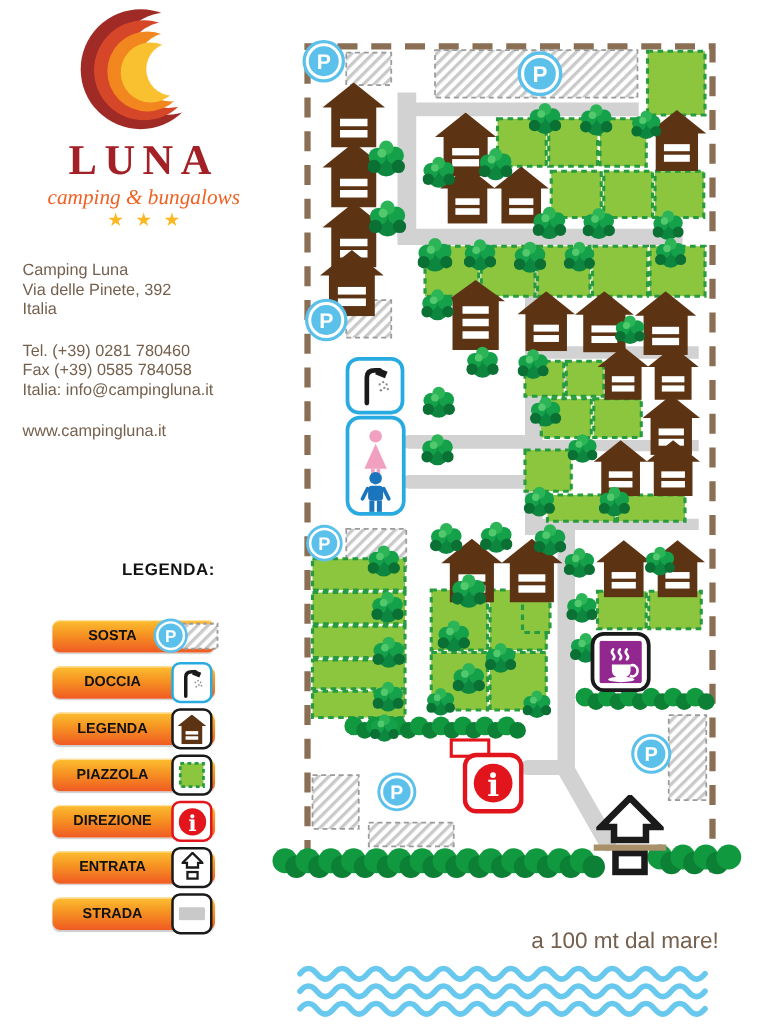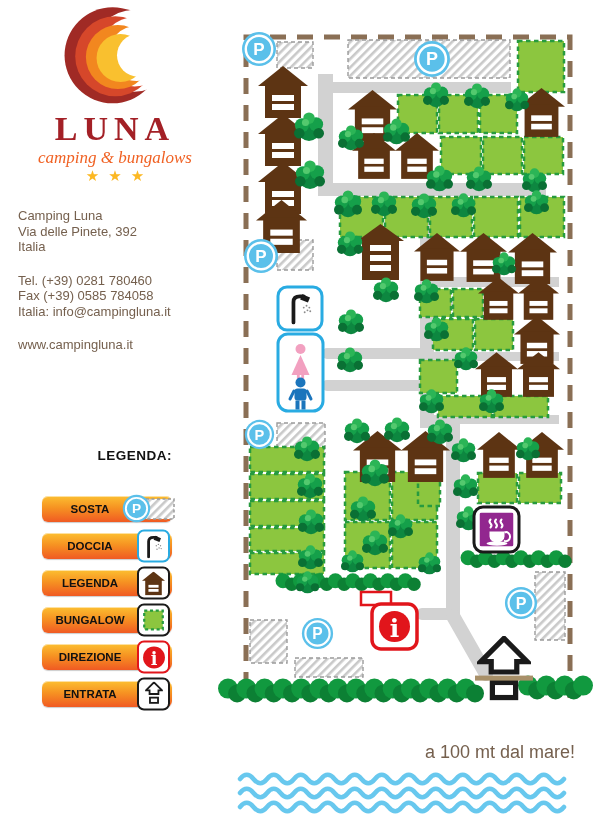--- a/index.html
+++ b/index.html
@@ -399,21 +399,21 @@
   </div>
   <div class="bar">
     <span class="bar-label">LEGENDA</span>
     <span class="icon-box">
       <svg viewBox="0 0 50 52" width="23" height="24">
           <use href="#sym-house" width="50" height="52"></use>
         </svg>
     </span>
   </div>
   <div class="bar">
-    <span class="bar-label">BUNGALOW</span>
+    <span class="bar-label">PIAZZOLA</span>
     <span class="icon-box">
       <svg viewBox="0 0 26 26" width="23" height="23">
         <rect x="2.5" y="2.5" width="21" height="21" fill="#8cc63f" stroke="#279b3f" stroke-width="2.5" stroke-dasharray="3.5 3"></rect>
       </svg>
     </span>
   </div>
   <div class="bar">
     <span class="bar-label">DIREZIONE</span>
     <span class="icon-box red">
       <svg viewBox="0 0 34 34" width="24" height="24">
@@ -422,15 +422,23 @@
     </span>
   </div>
   <div class="bar">
     <span class="bar-label">ENTRATA</span>
     <span class="icon-box">
       <svg viewBox="0 0 44 62" width="18" height="25">
           <use href="#sym-arrow" width="44" height="62"></use>
         </svg>
     </span>
   </div>
+  <div class="bar">
+    <span class="bar-label">STRADA</span>
+    <span class="icon-box">
+      <svg viewBox="0 0 24 12" width="21" height="11">
+          <rect x="0" y="0" width="24" height="12" rx="1.5" fill="#c9c9c9"></rect>
+        </svg>
+    </span>
+  </div>
 </div>
 
 <div class="map-note">a 100 mt dal mare!</div>
 
 </body></html>

